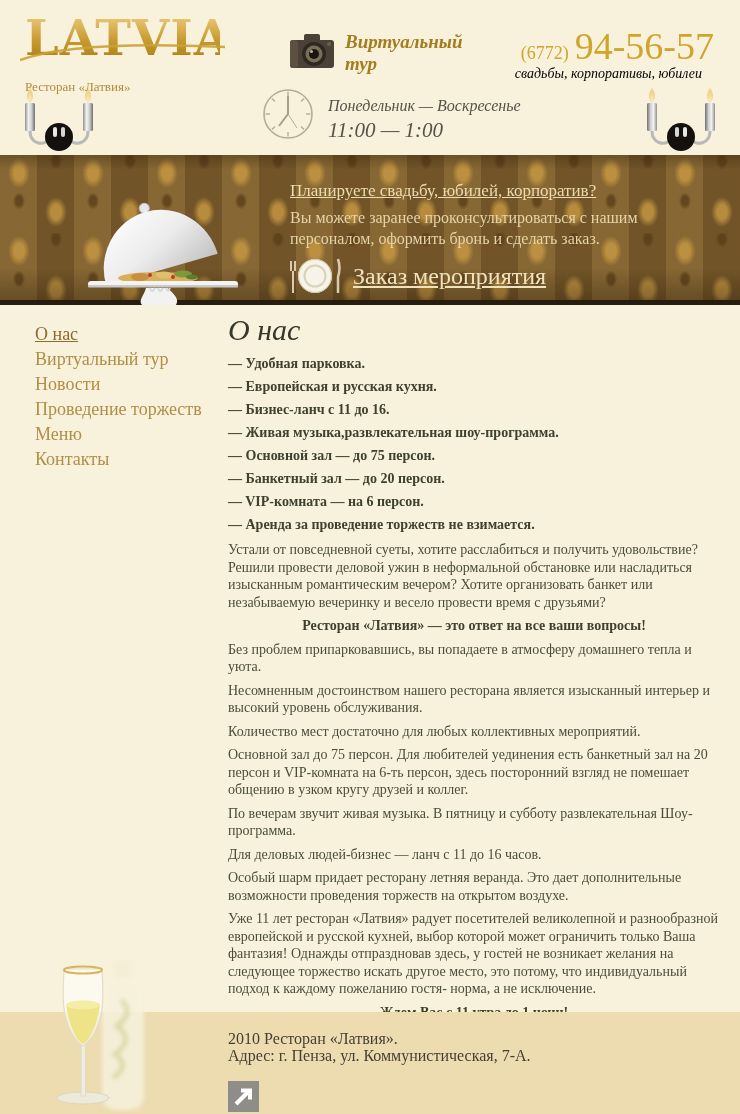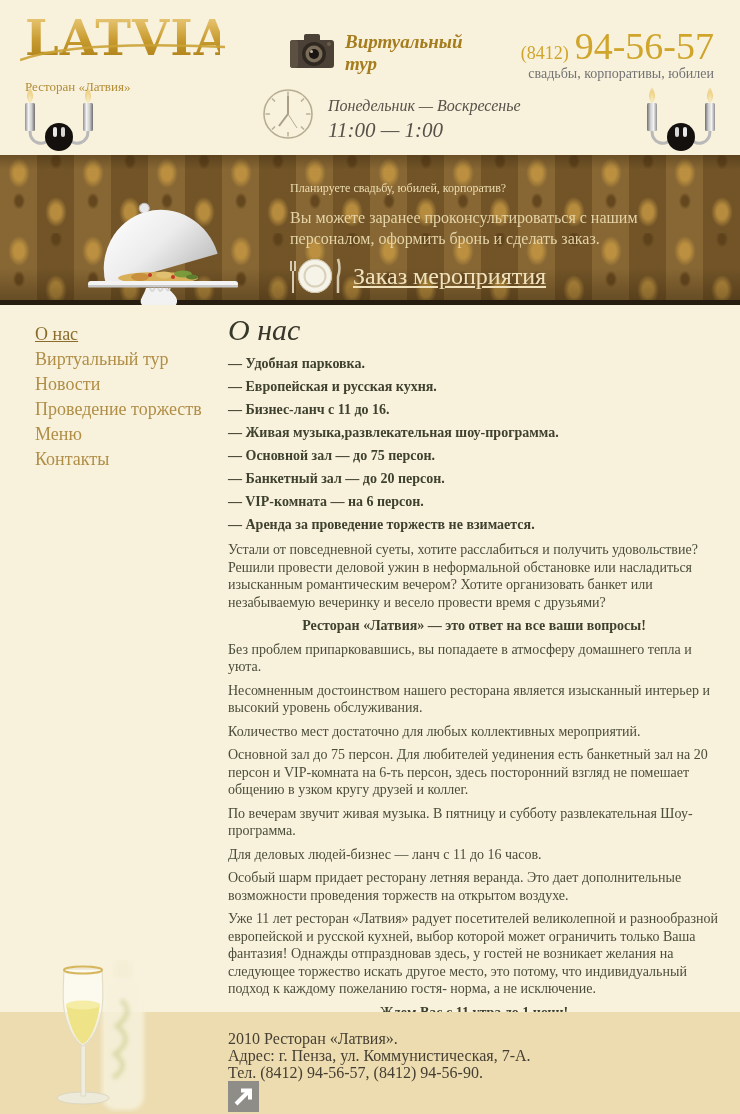--- a/index.html
+++ b/index.html
@@ -25,21 +25,21 @@
     width:192px; text-align:left; font-size:13px; color:#b28d38; margin-top:15px;
   }
   .vtour { position:absolute; left:287px; top:31px; display:flex; cursor:pointer; }
   .vtour-label {
     margin-left:8px; width:112px; font-size:19px; line-height:22px;
     font-style:italic; font-weight:bold; color:#a57c1e;
   }
   .phone-row { position:absolute; right:26px; top:26px; display:flex; align-items:baseline; }
   .phone-code { font-size:18px; color:#d0a52c; margin-right:6px; }
   .phone-num  { font-size:38px; line-height:40px; color:#d0a52c; }
-  .phone-tagline { position:absolute; right:26px; top:66px; font-size:14px; color:#737373; }
+  .phone-tagline { position:absolute; right:38px; top:66px; font-style:italic; font-size:14px; color:#000000; }
   .hours { position:absolute; left:262px; top:87px; display:flex; }
   .hours-text { margin-left:14px; padding-top:10px; font-style:italic; color:#56524a; }
   .hours-days { font-size:16px; }
   .hours-time { font-size:21px; margin-top:3px; }
   .sconce { position:absolute; top:85px; }
   .sconce.left { left:18px; }
   .sconce.right { right:18px; transform:scaleX(-1); }
 
   
   .banner {
@@ -49,21 +49,21 @@
       linear-gradient(180deg, rgba(35,22,6,.28) 0%, rgba(35,22,6,0) 10%, rgba(35,22,6,0) 78%, rgba(35,22,6,.32) 100%),
       radial-gradient(ellipse 15px 21px at 19px 18px, rgba(190,146,64,.95) 0 34%, rgba(190,146,64,0) 72%),
       radial-gradient(ellipse 8px 11px at 19px 46px, rgba(88,60,22,.75) 0 40%, rgba(88,60,22,0) 78%),
       radial-gradient(ellipse 15px 21px at 56px 57px, rgba(190,146,64,.9) 0 34%, rgba(190,146,64,0) 72%),
       radial-gradient(ellipse 8px 11px at 56px 6px, rgba(88,60,22,.75) 0 40%, rgba(88,60,22,0) 78%),
       repeating-linear-gradient(90deg, rgba(255,218,140,.08) 0 37px, rgba(30,18,5,.12) 37px 74px);
     background-size:100% 100%, 74px 78px, 74px 78px, 74px 78px, 74px 78px, 100% 100%;
     border-bottom:5px solid #261d10;
   }
   .cloche { position:absolute; left:80px; top:33px; }
-  .banner-q { position:absolute; left:290px; top:26px; font-size:12px; color:#ecdcb0; }
+  .banner-q { position:absolute; left:290px; top:26px; font-size:17px; color:#ecdcb0;text-decoration:underline; }
   .banner-p { position:absolute; left:290px; top:52px; width:435px; font-size:16px; line-height:21px; color:#e4d4a8; }
   .order-row { position:absolute; left:287px; top:100px; display:flex; align-items:center; }
   .order-link {
     margin-left:10px; font-size:24px; color:#f0e2bd; text-decoration:underline; cursor:pointer;
   }
 
   
   .nav { position:absolute; left:35px; top:322px; width:185px; }
   .nav a {
     display:block; font-size:18px; line-height:25px; color:#b08e46; text-decoration:none; cursor:pointer;
@@ -146,21 +146,21 @@
         <circle cx="27" cy="23" r="12" fill="#2e2820"></circle>
         <circle cx="27" cy="23" r="8.5" fill="#7a6d59"></circle>
         <circle cx="27" cy="23" r="5" fill="#1a1510"></circle>
         <circle cx="24.5" cy="20.5" r="1.5" fill="#bdb3a0"></circle>
         <circle cx="42" cy="13" r="2" fill="#6b5f4e"></circle>
       </svg>
       <div class="vtour-label">Виртуальный тур</div>
     </div>
 
     <div class="phone-row">
-      <span class="phone-code">(8412)</span>
+      <span class="phone-code">(6772)</span>
       <span class="phone-num">94-56-57</span>
     </div>
     <div class="phone-tagline">свадьбы, корпоративы, юбилеи</div>
 
     <div class="hours">
       <svg width="52" height="54" viewBox="0 0 52 54">
         <circle cx="26" cy="27" r="24" fill="none" stroke="#b7ad92" stroke-width="1.6"></circle>
         <g stroke="#b7ad92" stroke-width="1.4">
           <line x1="26" y1="4.5" x2="26" y2="9"></line>
             <line x1="26" y1="45" x2="26" y2="49.5"></line>
@@ -278,21 +278,20 @@
     <rect x="55" y="84" width="4.5" height="52" fill="#efece0" stroke="#ddd7c3" stroke-width="0.8"></rect>
     <path d="M38 9 C37 30 36 48 41 62 C45 75 52 83 57 86 C62 83 69 75 73 62 C78 48 77 30 76 9 Z" fill="rgba(255,255,255,0.55)" stroke="#e4ddc6" stroke-width="1.2"></path>
     <path d="M40 44 C42 60 48 79 57 84 C66 79 72 60 74 44 C63 50 51 50 40 44 Z" fill="#eee387"></path>
     <ellipse cx="57" cy="45" rx="17" ry="4.5" fill="#f5eda6"></ellipse>
     <ellipse cx="57" cy="10" rx="19" ry="3.5" fill="none" stroke="#d6b75e" stroke-width="2"></ellipse>
   </svg>
 
   <div class="footer-text">
     <div>2010 Ресторан «Латвия».</div>
     <div>Адрес: г. Пенза, ул. Коммунистическая, 7-А.</div>
-    <div>Тел. (8412) 94-56-57, (8412) 94-56-90.</div>
   </div>
 
   <a class="li-icon">
     <svg width="21" height="21" viewBox="0 0 21 21">
       <path d="M3 18 L15 6" stroke="#ffffff" stroke-width="4" fill="none"></path>
       <path d="M8 4.5 L17 4.5 L17 13.5" stroke="#ffffff" stroke-width="4" fill="none"></path>
     </svg>
   </a>
 
 </div>

